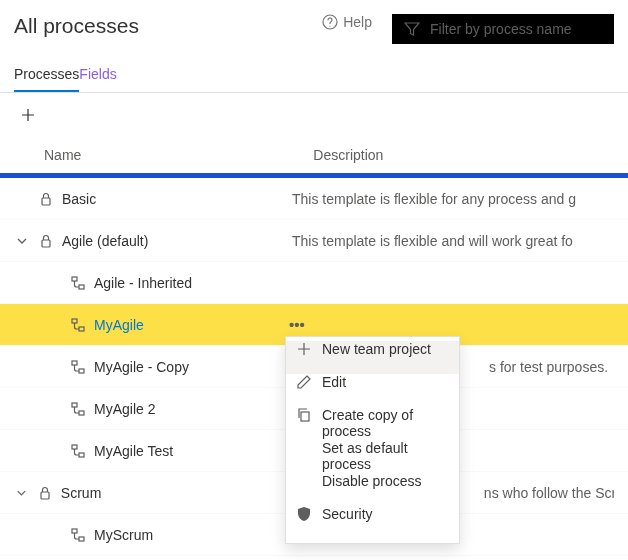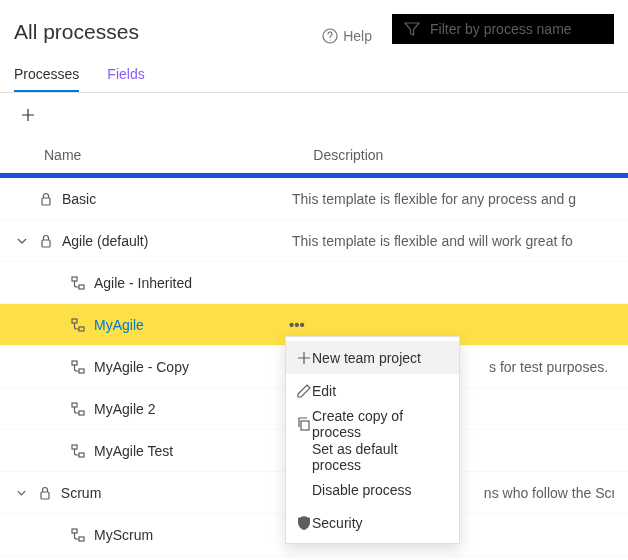--- a/index.html
+++ b/index.html
@@ -1,43 +1,43 @@
 <!DOCTYPE html>
 <html><head>
 <meta charset="utf-8">
 <style>
 *{margin:0;padding:0;box-sizing:border-box;font-family:"Segoe UI",Arial,sans-serif}
 body{width:628px;height:560px;overflow:hidden;background:#fff;color:#323130;font-size:14px}
-.hdr{display:flex;align-items:flex-end;padding:14px 14px 0}
+.hdr{display:flex;align-items:flex-start;padding:14px 14px 0}
 .title{font-size:21px;font-weight:350;color:#333;flex:0 0 auto}
 .sp{flex:1}
 .help{display:flex;align-items:center;gap:5px;color:#737373;font-size:14px;margin-right:20px;cursor:pointer}
 .help svg{width:16px;height:16px}
 .filter{display:flex;align-items:center;gap:10px;background:#000000;padding:7px 12px;width:222px;color:#605e5c;font-size:14px}
 .filter svg{width:16px;height:16px}
-.tabs{display:flex;gap:28px;padding:0 14px;border-bottom:1px solid #e1dfdd;margin-top:14px}
+.tabs{display:flex;padding:0 14px;border-bottom:1px solid #e1dfdd;margin-top:14px}
 .tab{padding:8px 0;color:#8b5cf6;cursor:pointer;border-bottom:2px solid transparent}
 .tab.act{color:#323130;border-bottom-color:#0078d4}
 .imp{display:flex;align-items:center;gap:10px;padding:14px 20px;color:#323130;cursor:pointer}
 .imp svg{width:16px;height:16px}
 .thd{display:flex;padding:10px 20px 10px 44px;color:#605e5c;border-bottom:5px solid #1d4ed8}
 .thd .c2{margin-left:232px}
 .row{display:flex;align-items:center;height:42px;padding:0 14px;border-bottom:1px solid #f8f8f8;position:relative}
 .row.sel{background:#fde047}
 .chv{width:16px;height:16px;cursor:pointer;color:#605e5c}
 .gap16{width:16px;flex:0 0 16px}
 .ico{width:16px;height:16px;margin:0 8px;color:#605e5c;flex:0 0 16px}
 .nm{color:#323130;width:230px;flex:0 0 230px}
 .nm.lnk{color:#0078d4}
 .desc{color:#605e5c;white-space:nowrap;overflow:hidden}
 .i2{padding-left:48px}
 .dots{width:30px;cursor:pointer;display:flex;align-items:center}
 .dots span{letter-spacing:0px;color:#605e5c;font-weight:bold;font-size:15px}
 .menu{position:absolute;left:285px;top:336px;background:#fff;border:1px solid #e1dfdd;box-shadow:0 6px 14px rgba(0,0,0,0.13);width:175px;z-index:10;padding:4px 0}
-.mi{display:flex;align-items:center;height:33px;padding:0 10px;cursor:pointer;color:#323130}
+.mi{display:flex;align-items:flex-start;height:33px;padding:0 10px;gap:10px;cursor:pointer;color:#323130}
 .mi.hov{background:#f3f2f1}
 .mi svg{width:16px;height:16px;flex:0 0 16px;color:#605e5c}
 .mi .mig{width:16px;flex:0 0 16px}
 </style>
 </head>
 <body>
 
 <div class="hdr">
   <div class="title">All processes</div>
   <div class="sp"></div>

